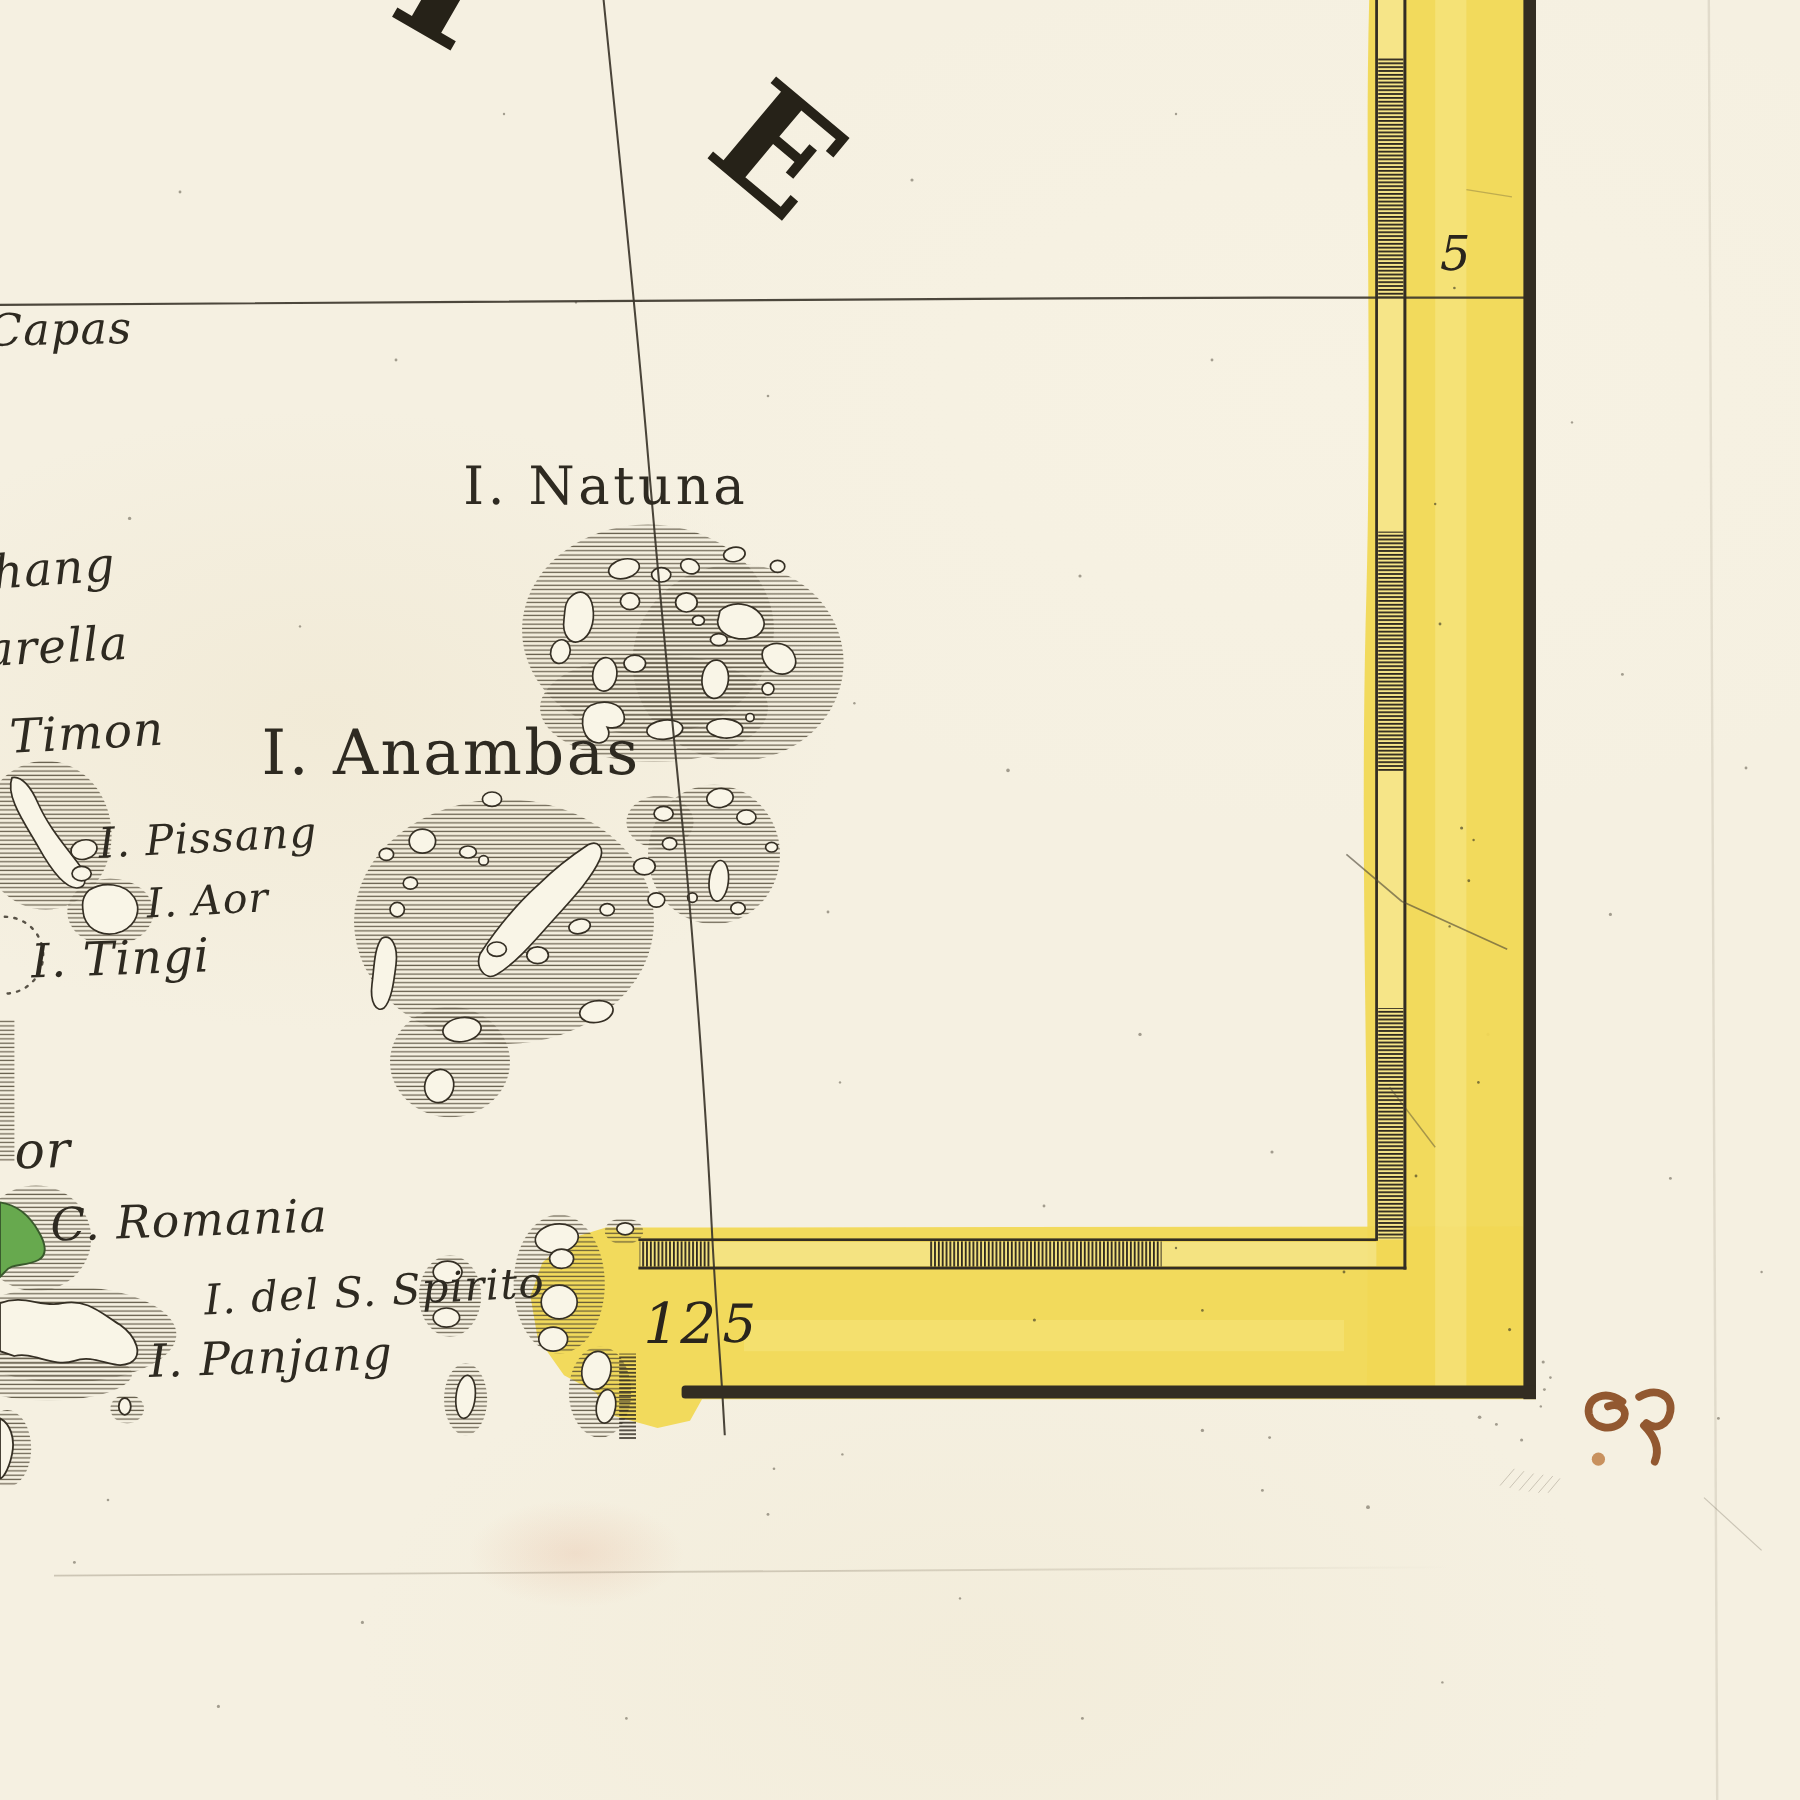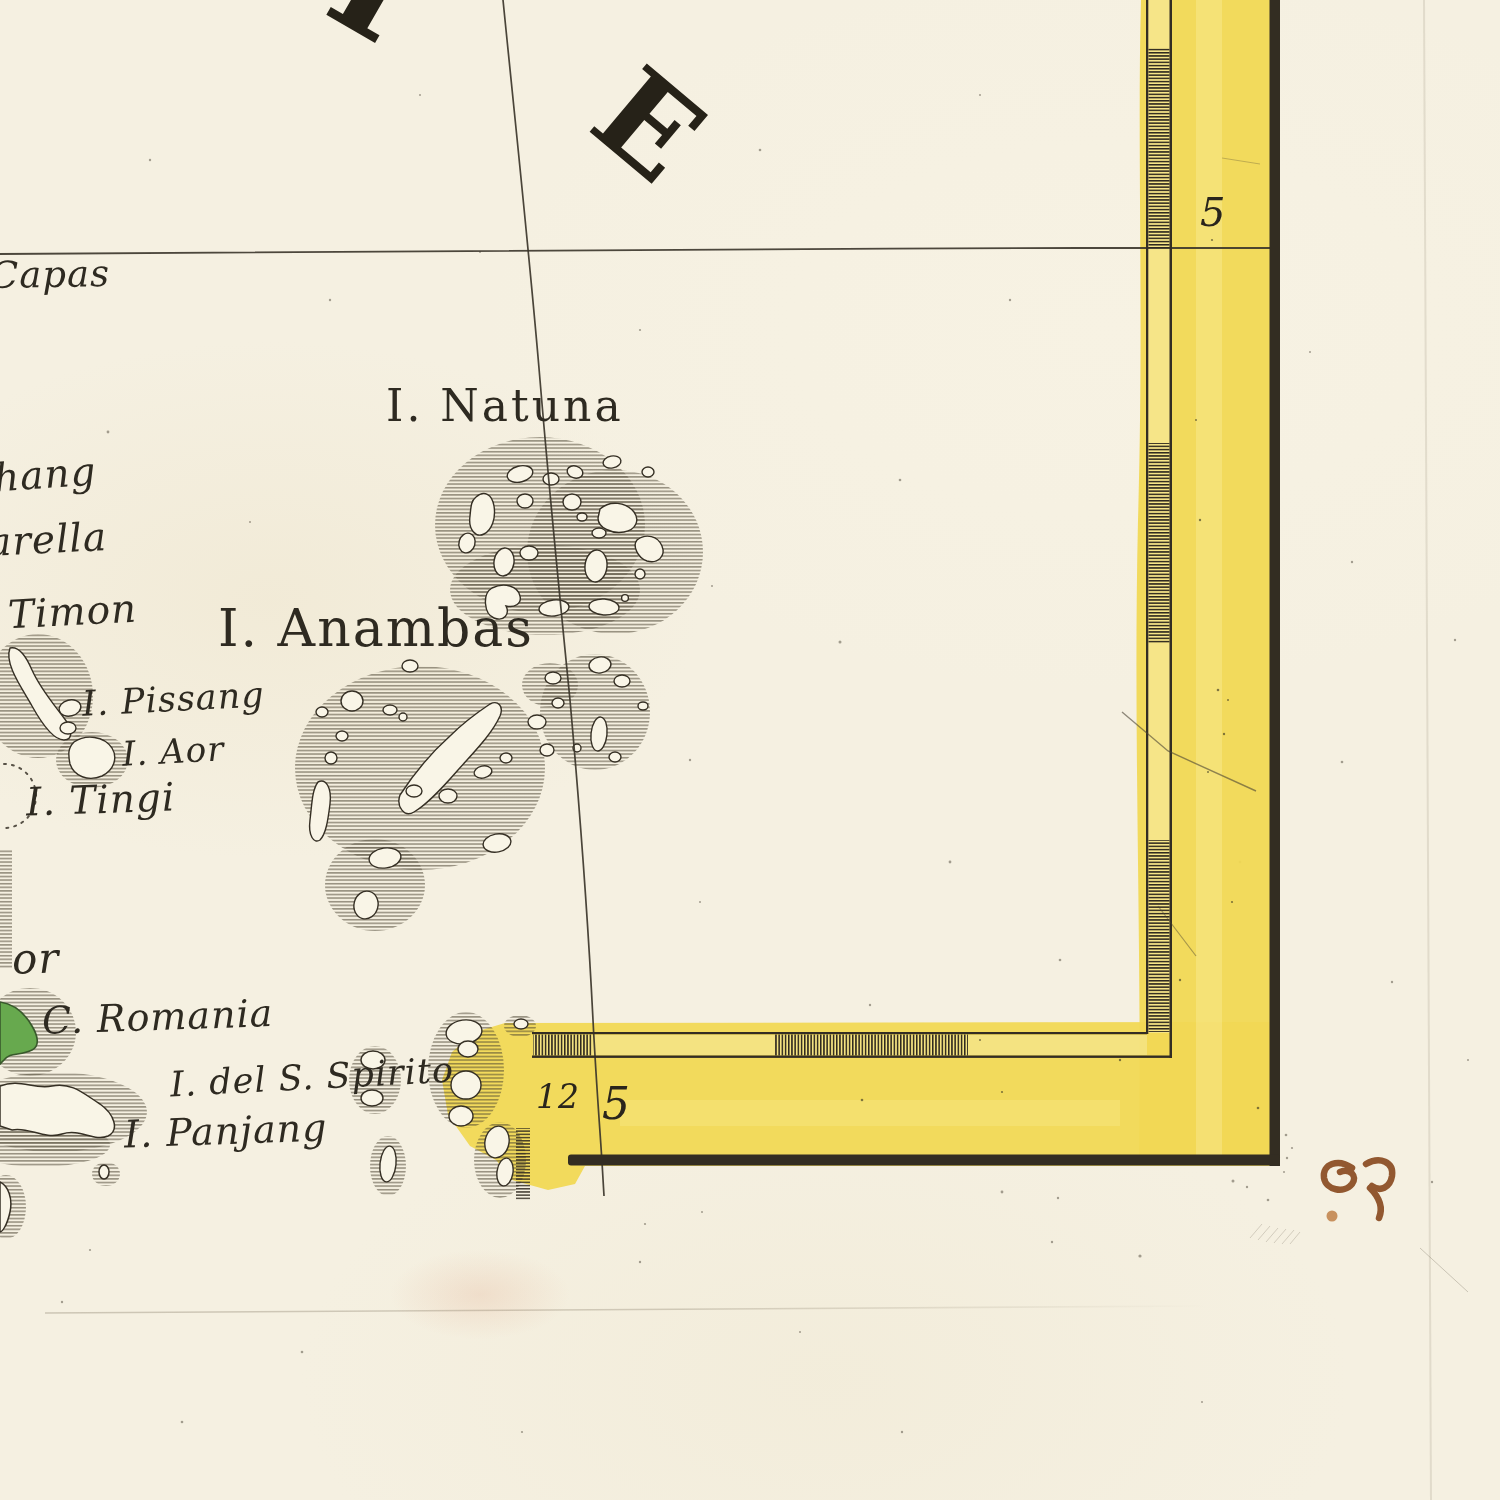--- a/index.html
+++ b/index.html
@@ -299,15 +299,15 @@
   <div class="map-label" style="left:122px;top:734px;font-size:34px;transform:rotate(-3deg);">I. Aor</div>
   <div class="map-label" style="left:26px;top:780px;font-size:39px;transform:rotate(-2deg);">I. Tingi</div>
   <div class="map-label" style="left:12px;top:938px;font-size:42px;transform:rotate(-2deg);">or</div>
   <div class="map-label" style="left:42px;top:998px;font-size:38px;transform:rotate(-2deg);">C. Romania</div>
   <div class="map-label" style="left:170px;top:1060px;font-size:35px;transform:rotate(-3deg);">I. del S. Spirito</div>
   <div class="map-label" style="left:124px;top:1112px;font-size:38px;transform:rotate(-2deg);">I. Panjang</div>
   <div class="map-label roman" style="left:386px;top:384px;font-size:44px;letter-spacing:3px;">I. Natuna</div>
   <div class="map-label roman" style="left:218px;top:602px;font-size:52px;letter-spacing:2px;">I. Anambas</div>
 
   <div class="map-label gnum" style="left:1200px;top:192px;font-size:40px;">5</div>
-  <div class="map-label gnum" style="left:536px;top:1080px;font-size:33px;">12</div>
+  <div class="map-label gnum" style="left:536px;top:1080px;font-size:47px;">12</div>
   <div class="map-label gnum" style="left:602px;top:1082px;font-size:44px;">5</div>
 </div>
 
 </body></html>

